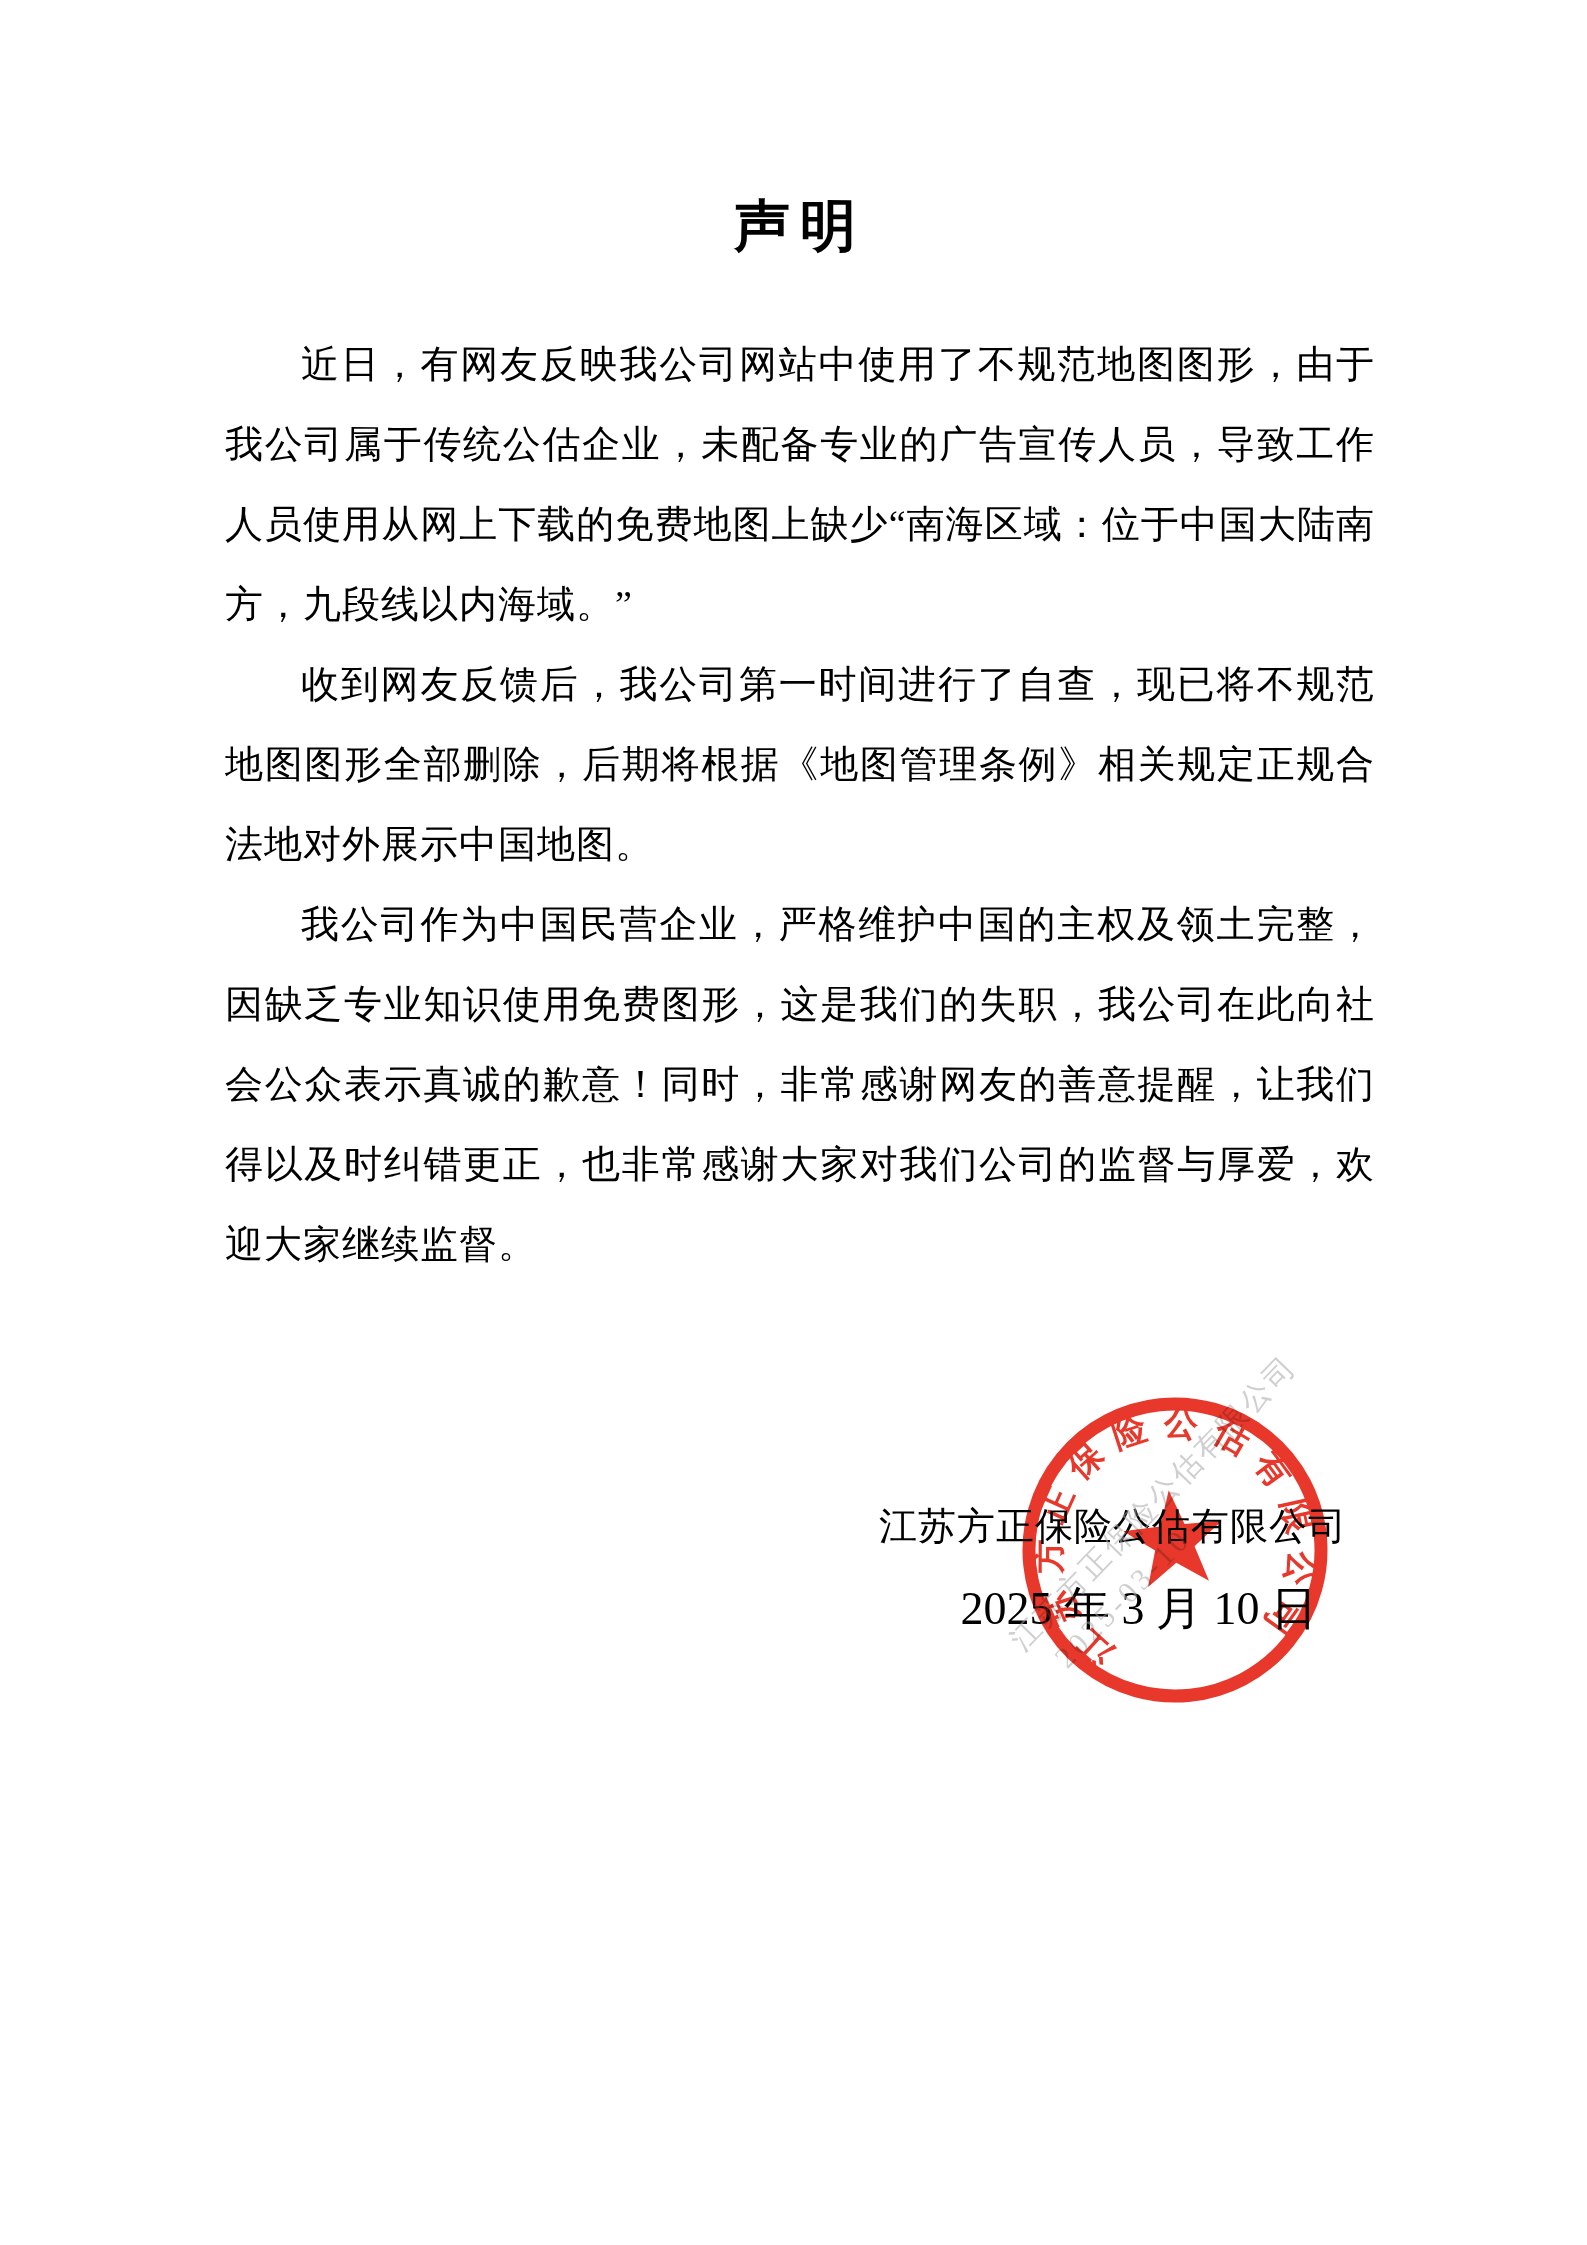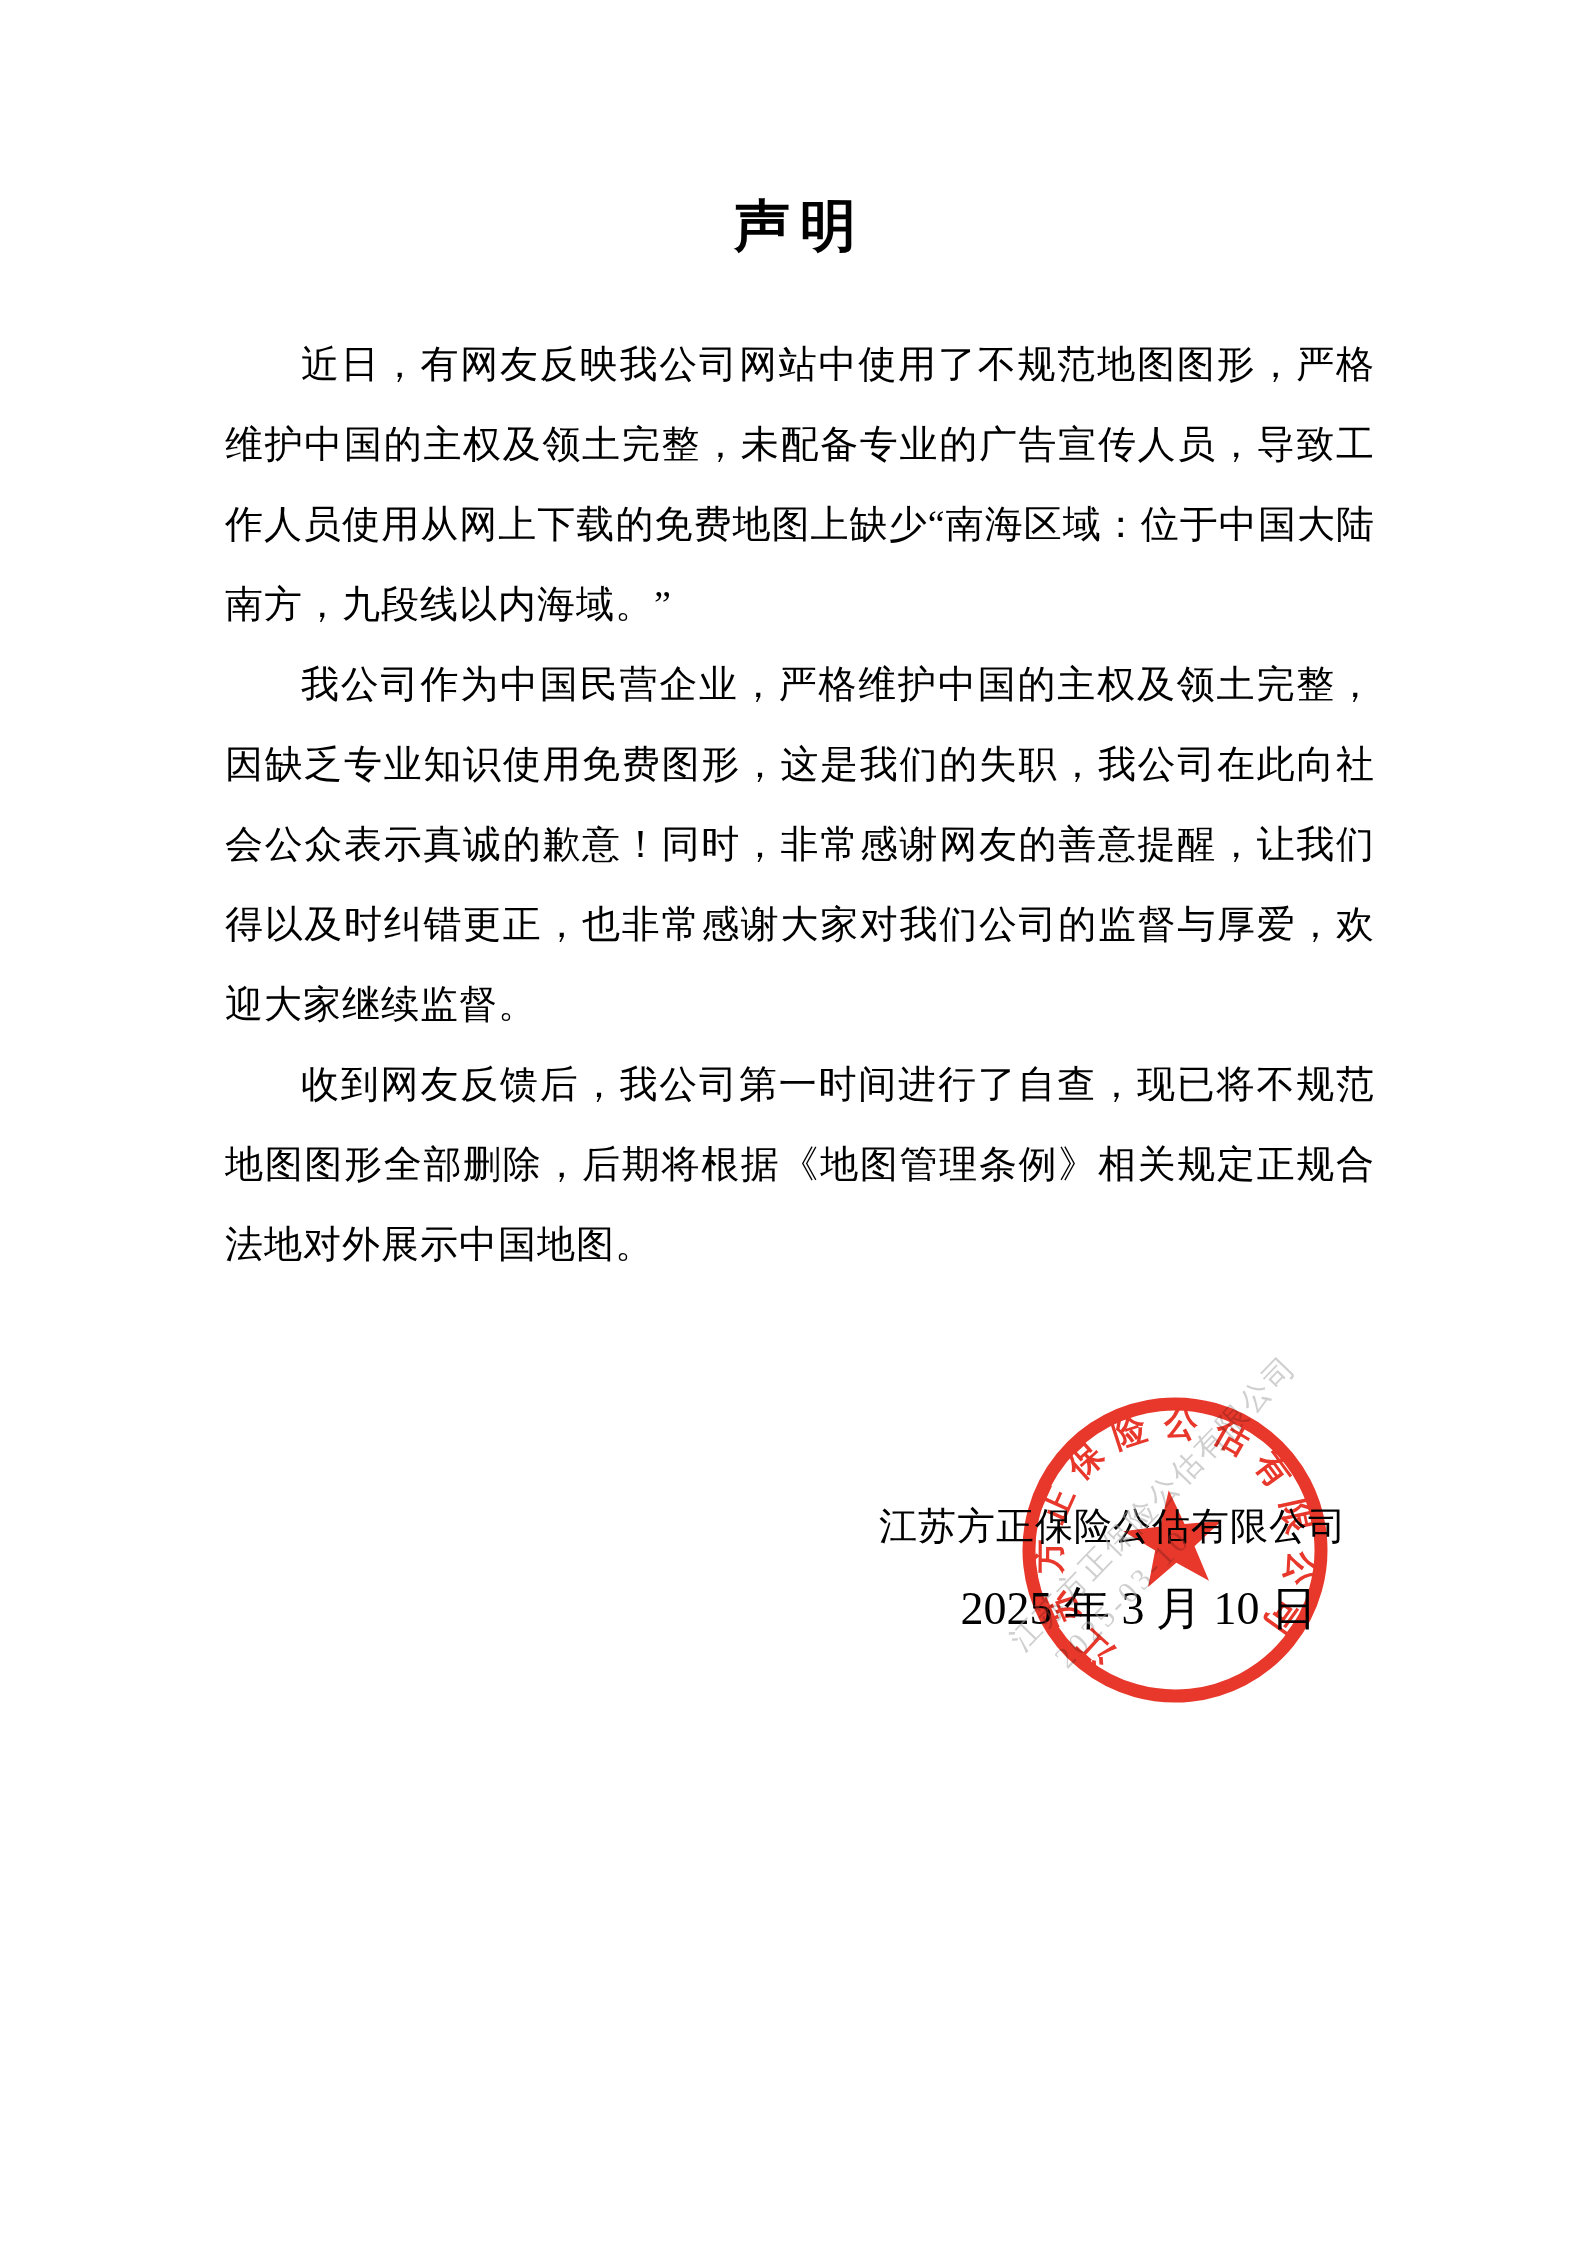--- a/index.html
+++ b/index.html
@@ -94,23 +94,23 @@
 </style>
 </head>
 <body>
 
 <div class="page">
 
   <div class="content">
     <h1 class="doc-title">声明</h1>
 
     <div class="paragraphs">
-      <p>近日，有网友反映我公司网站中使用了不规范地图图形，严格维护中国的主权及领土完整，未配备专业的广告宣传人员，导致工作人员使用从网上下载的免费地图上缺少“南海区域：位于中国大陆南方，九段线以内海域。”</p>
+      <p>近日，有网友反映我公司网站中使用了不规范地图图形，由于我公司属于传统公估企业，未配备专业的广告宣传人员，导致工作人员使用从网上下载的免费地图上缺少“南海区域：位于中国大陆南方，九段线以内海域。”</p>
+      <p>收到网友反馈后，我公司第一时间进行了自查，现已将不规范地图图形全部删除，后期将根据《地图管理条例》相关规定正规合法地对外展示中国地图。</p>
       <p>我公司作为中国民营企业，严格维护中国的主权及领土完整，因缺乏专业知识使用免费图形，这是我们的失职，我公司在此向社会公众表示真诚的歉意！同时，非常感谢网友的善意提醒，让我们得以及时纠错更正，也非常感谢大家对我们公司的监督与厚爱，欢迎大家继续监督。</p>
-      <p>收到网友反馈后，我公司第一时间进行了自查，现已将不规范地图图形全部删除，后期将根据《地图管理条例》相关规定正规合法地对外展示中国地图。</p>
     </div>
 
     <div class="signature">
       <div class="company">江苏方正保险公估有限公司</div>
       <div class="date">2025 年 3 月 10 日</div>
     </div>
   </div>
 
   <div class="watermark">
     <div class="wm-line1">江苏方正保险公估有限公司</div>

